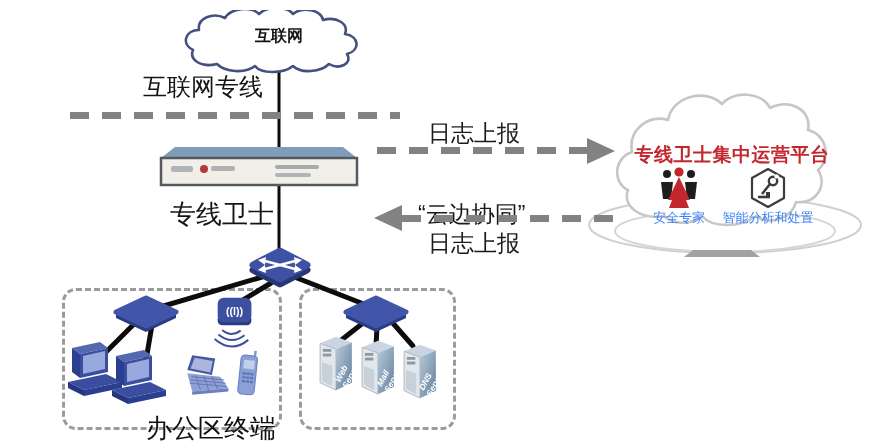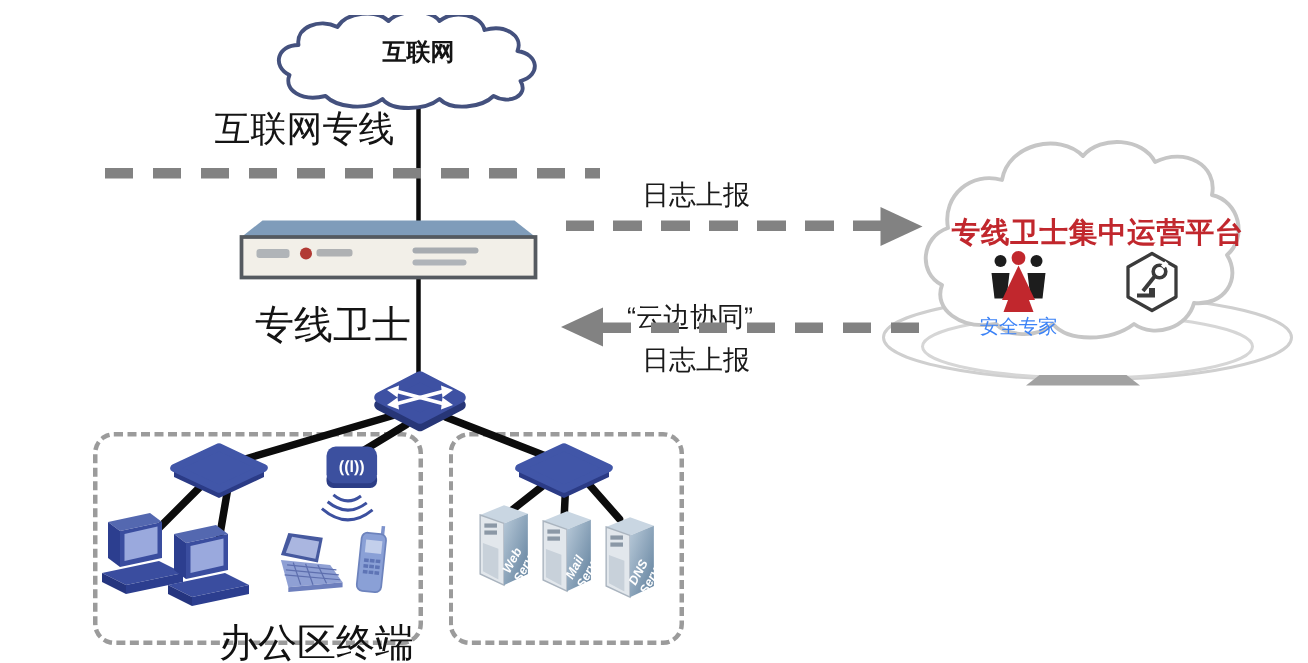--- a/index.html
+++ b/index.html
@@ -5,21 +5,21 @@
   html,body{margin:0;padding:0;background:#fff;}
   body{font-family:"Liberation Sans","DejaVu Sans",sans-serif;}
   #canvas{position:relative;width:872px;height:442px;background:#fff;overflow:hidden;}
   .abs{position:absolute;}
   .lbl{color:#141414;text-align:center;line-height:1.15;}
   .dash{height:7px;background:repeating-linear-gradient(90deg,#828282 0 19px,transparent 19px 32px);}
   .tri-right{width:0;height:0;border-left:28px solid #828282;border-top:13px solid transparent;border-bottom:13px solid transparent;}
   .tri-left{width:0;height:0;border-right:28px solid #828282;border-top:13px solid transparent;border-bottom:13px solid transparent;}
   .dashed-box{border:3px dashed #9b9b9b;border-radius:14px;background:transparent;}
   .box-label{font-size:26px;font-weight:500;color:#111;}
-  .arrow-label{font-size:18px;color:#1a1a1a;}
+  .arrow-label{font-size:23px;color:#1a1a1a;}
   .platform-title{font-size:19px;font-weight:bold;color:#c1272d;letter-spacing:.5px;text-align:center;}
   .feature-label{font-size:13px;color:#3b82f6;text-align:center;}
 </style>
 </head>
 <body>
 
 <div id="canvas">
 
   <div class="abs dashed-box" style="left:62px;top:288px;width:214px;height:136px;"></div>
   <div class="abs dashed-box" style="left:299px;top:288px;width:151px;height:136px;"></div>
@@ -56,21 +56,21 @@
 
   <svg class="abs" style="left:159px;top:146px;" width="200" height="41" viewBox="0 0 200 41">
     <polygon points="16,1 184,1 198,12 2,12" fill="#7f9cba"></polygon>
     <rect x="2" y="12" width="196" height="27" fill="#f2efe8" stroke="#555a60" stroke-width="2.5"></rect>
     <rect x="12" y="20" width="22" height="6" rx="2" fill="#9aa0a8" opacity="0.75"></rect>
     <circle cx="45" cy="23" r="4" fill="#b23a34"></circle>
     <rect x="52" y="20" width="24" height="5" rx="2" fill="#8a8f96" opacity="0.65"></rect>
     <rect x="116" y="19" width="44" height="4" rx="2" fill="#a7abb0"></rect>
     <rect x="116" y="27" width="36" height="4" rx="2" fill="#b0b4b9"></rect>
   </svg>
-  <div class="abs lbl" style="left:163px;top:202px;width:118px;font-size:26px;font-weight:500;">专线卫士</div>
+  <div class="abs lbl" style="left:163px;top:202px;width:118px;font-size:26px;font-weight:500;font-family:Liberation Mono, monospace;">专线卫士</div>
 
   <div class="abs arrow-label" style="left:428px;top:118px;width:132px;">日志上报</div>
   <div class="abs dash" style="left:377px;top:147px;width:212px;"></div>
   <div class="abs tri-right" style="left:587px;top:138px;"></div>
 
   <div class="abs arrow-label" style="left:418px;top:171px;width:152px;margin-top:28px;">“云边协同”</div>
 
   <div class="abs tri-left" style="left:374px;top:205px;"></div>
   <div class="abs dash" style="left:402px;top:215px;width:212px;"></div>
   <div class="abs arrow-label" style="left:428px;top:228px;width:132px;">日志上报</div>
@@ -92,20 +92,21 @@
   <div class="abs feature-label" style="left:648px;top:209px;width:62px;">安全专家</div>
 
   <svg class="abs" style="left:748px;top:167px;" width="40" height="42" viewBox="0 0 40 42">
     <polygon points="20,2 36,11 36,31 20,40 4,31 4,11" fill="#fff" stroke="#3b3b3b" stroke-width="2.2" stroke-linejoin="round"></polygon>
     <circle cx="25" cy="14" r="4.2" fill="none" stroke="#3b3b3b" stroke-width="2.4"></circle>
     <line x1="27" y1="11" x2="30" y2="8" stroke="#fff" stroke-width="3"></line>
     <line x1="22" y1="17" x2="14" y2="27" stroke="#3b3b3b" stroke-width="2.6"></line>
     <line x1="10" y1="30" x2="22" y2="30" stroke="#3b3b3b" stroke-width="2.6"></line>
     <rect x="18" y="25" width="4" height="4" fill="#3b3b3b"></rect>
   </svg>
+  <div class="abs feature-label" style="left:716px;top:209px;width:104px;">智能分析和处置</div>
 
   <svg class="abs" style="left:249px;top:245px;" width="62" height="46" viewBox="0 0 62 46">
     <polygon points="31,11 58,25 31,39 4,25" fill="#273677" stroke="#273677" stroke-width="7" stroke-linejoin="round"></polygon>
     <polygon points="31,6 58,20 31,34 4,20" fill="#3e51a3" stroke="#3e51a3" stroke-width="7" stroke-linejoin="round"></polygon>
     <g stroke="#ffffff" stroke-width="2.4" fill="#ffffff">
       <line x1="16" y1="24" x2="46" y2="16"></line>
       <line x1="16" y1="16" x2="46" y2="24"></line>
       <polygon points="45,12 53,15 46,20" stroke="none"></polygon>
       <polygon points="17,28 9,25 16,20" stroke="none"></polygon>
       <polygon points="45,28 53,25 46,20" stroke="none"></polygon>

